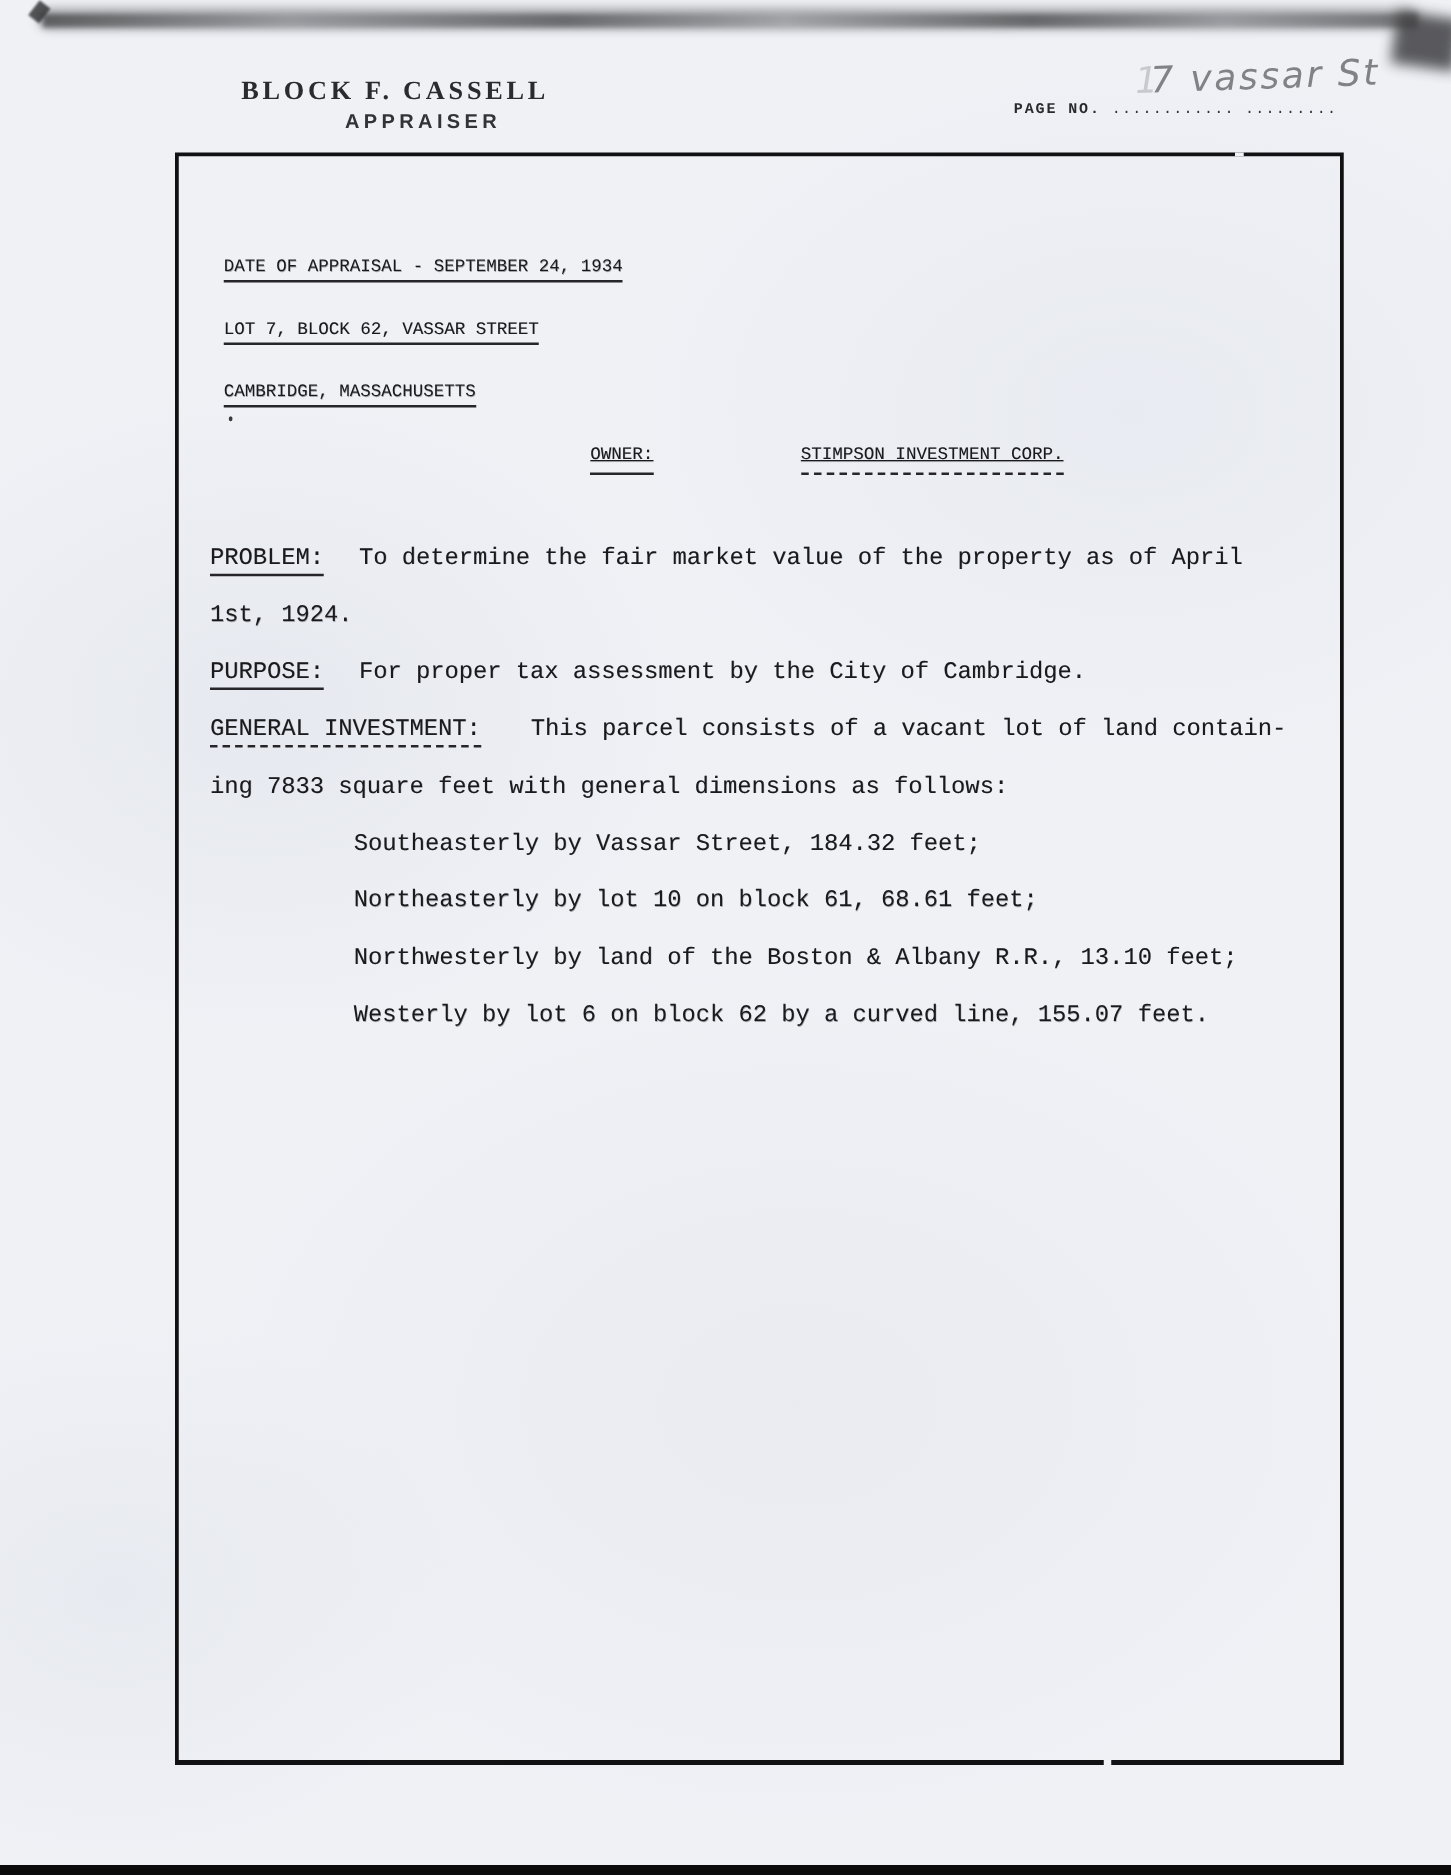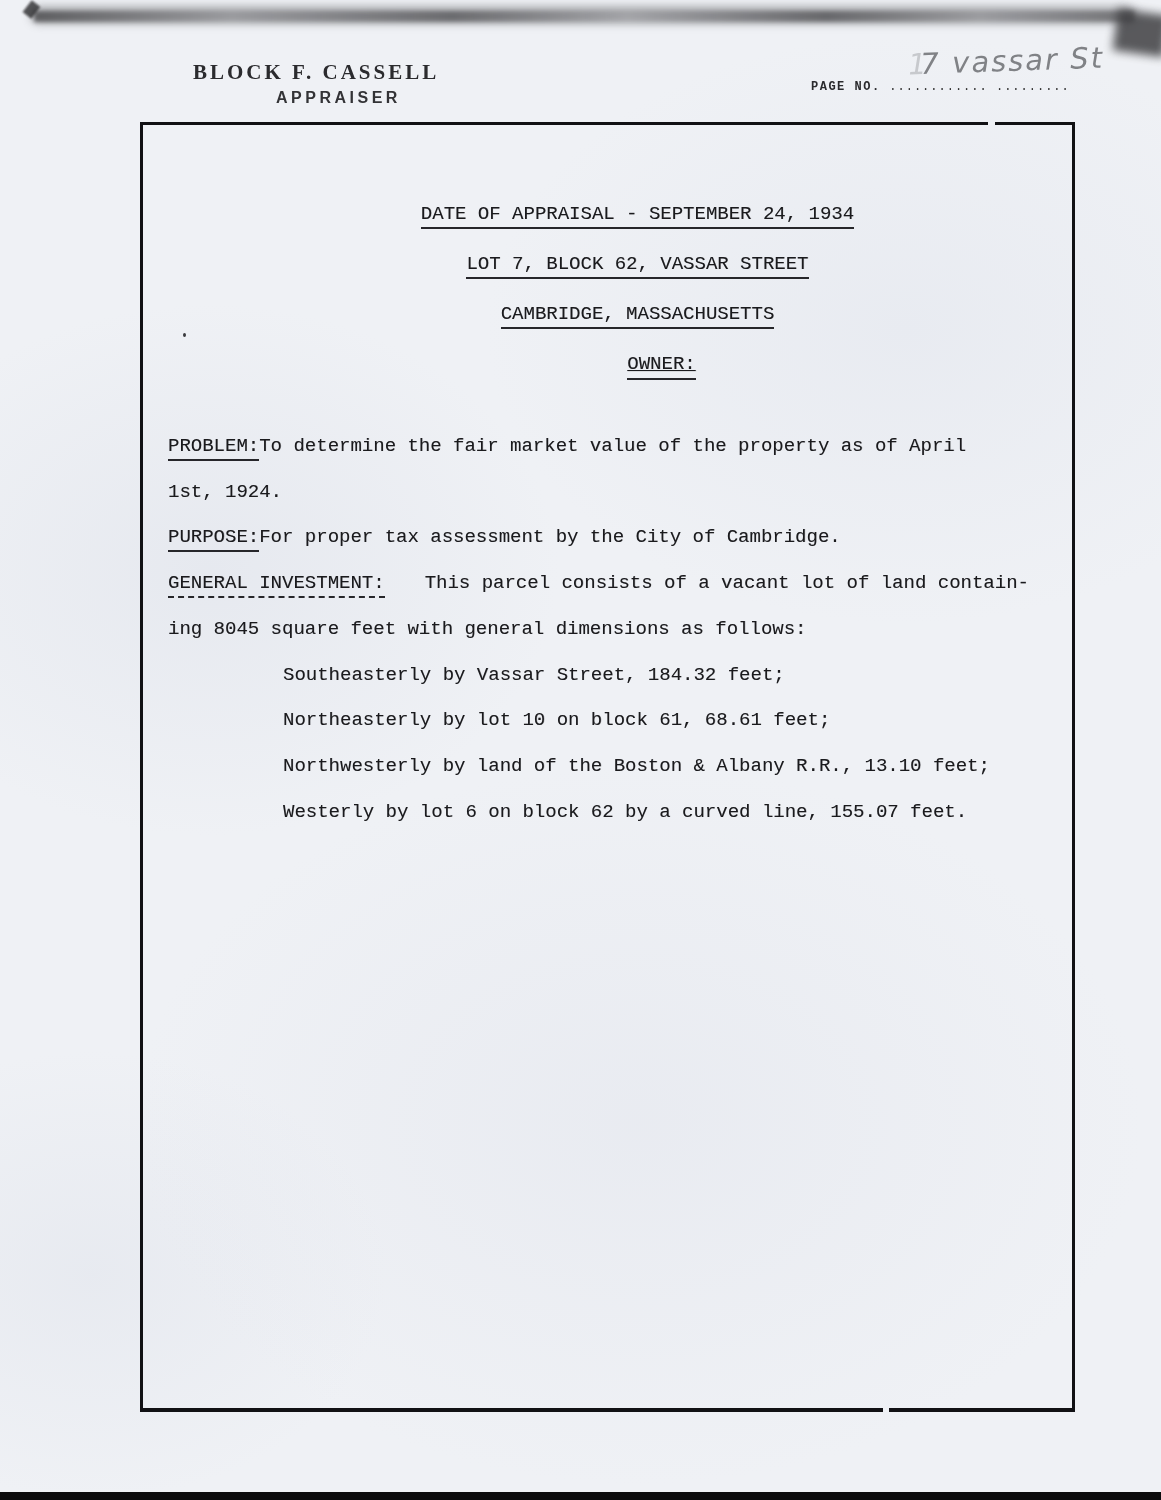--- a/index.html
+++ b/index.html
@@ -70,32 +70,32 @@
     border:3px solid #111114; border-bottom-width:4px;
   }
   .border-notch-top{ position:absolute; left:845px; top:-3px; width:7px; height:3px; background:#eff1f5; }
   .border-notch-bottom{ position:absolute; left:740px; bottom:-4px; width:6px; height:4px; background:#eff1f5; }
 
   
   .type{ color:#1a1a1d; text-shadow:0.3px 0.3px 0 rgba(25,25,28,.35); }
 
   .title-block{
     position:absolute; left:12px; right:0; top:77px;
-    text-align:center; font-size:19px; line-height:24px;
+    text-align:left; font-size:14px; line-height:24px;
   }
   .t-line{ margin-bottom:26px; transform:translateX(24px); white-space:nowrap; }
   .u{ border-bottom:2px solid #26262a; padding-bottom:2px; }
   .u-dash{ border-bottom:2px dashed #26262a; padding-bottom:2px; }
   .owner-line{ display:flex; justify-content:center; gap:118px; transform:translateX(48px);text-decoration:underline; }
 
   .body-text{
     position:absolute; left:25px; top:299px; width:895px;
     font-size:19px; line-height:45.7px; white-space:nowrap;
   }
-  .lbl-gap{ }
+  .lbl-gap{ margin-right:28px; }
   .lbl-gap-lg{ margin-right:40px; }
   .indent{ padding-left:115px; }
 
   .speck{ position:absolute; left:183px; top:333px; width:3px; height:4px;
     background:#3a3a3d; border-radius:50%; }
 </style>
 </head>
 <body>
 
 <div class="paper">
@@ -123,31 +123,32 @@
   <div class="doc-box">
     <div class="border-notch-top"></div>
     <div class="border-notch-bottom"></div>
 
     <div class="title-block type">
       <div class="t-line"><span class="u">DATE OF APPRAISAL - SEPTEMBER 24, 1934</span></div>
       <div class="t-line"><span class="u">LOT 7, BLOCK 62, VASSAR STREET</span></div>
       <div class="t-line"><span class="u">CAMBRIDGE, MASSACHUSETTS</span></div>
       <div class="t-line owner-line">
         <span class="u">OWNER:</span>
+        <span class="u-dash">STIMPSON INVESTMENT CORP.</span>
       </div>
     </div>
 
     <div class="body-text type">
       <div><span class="u lbl-gap">PROBLEM:</span><span>To determine the fair market value of the property as of April</span></div>
       <div>1st, 1924.</div>
 
       <div><span class="u lbl-gap">PURPOSE:</span><span>For proper tax assessment by the City of Cambridge.</span></div>
 
       <div><span class="u-dash lbl-gap-lg">GENERAL INVESTMENT:</span><span>This parcel consists of a vacant lot of land contain-</span></div>
-      <div>ing 8045 square feet with general dimensions as follows:</div>
+      <div>ing 7833 square feet with general dimensions as follows:</div>
 
       <div class="indent">Southeasterly by Vassar Street, 184.32 feet;</div>
       <div class="indent">Northeasterly by lot 10 on block 61, 68.61 feet;</div>
       <div class="indent">Northwesterly by land of the Boston &amp; Albany R.R., 13.10 feet;</div>
       <div class="indent">Westerly by lot 6 on block 62 by a curved line, 155.07 feet.</div>
     </div>
   </div>
 
 </div>
 

